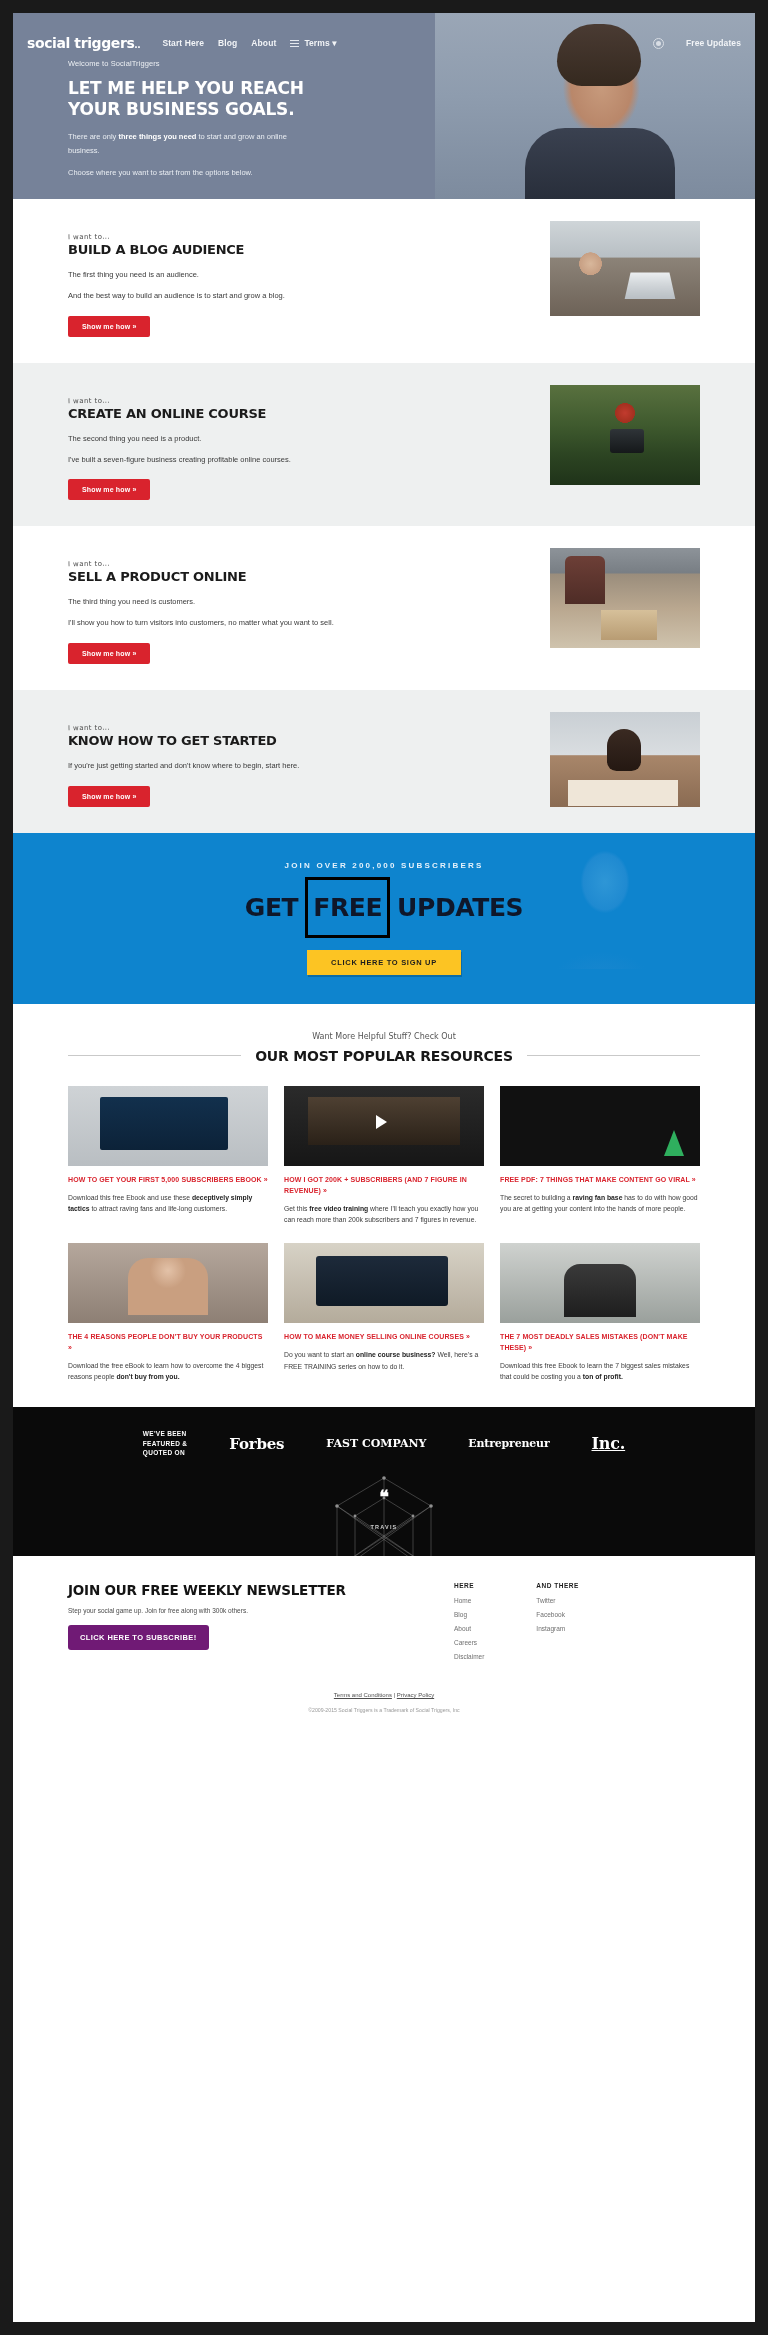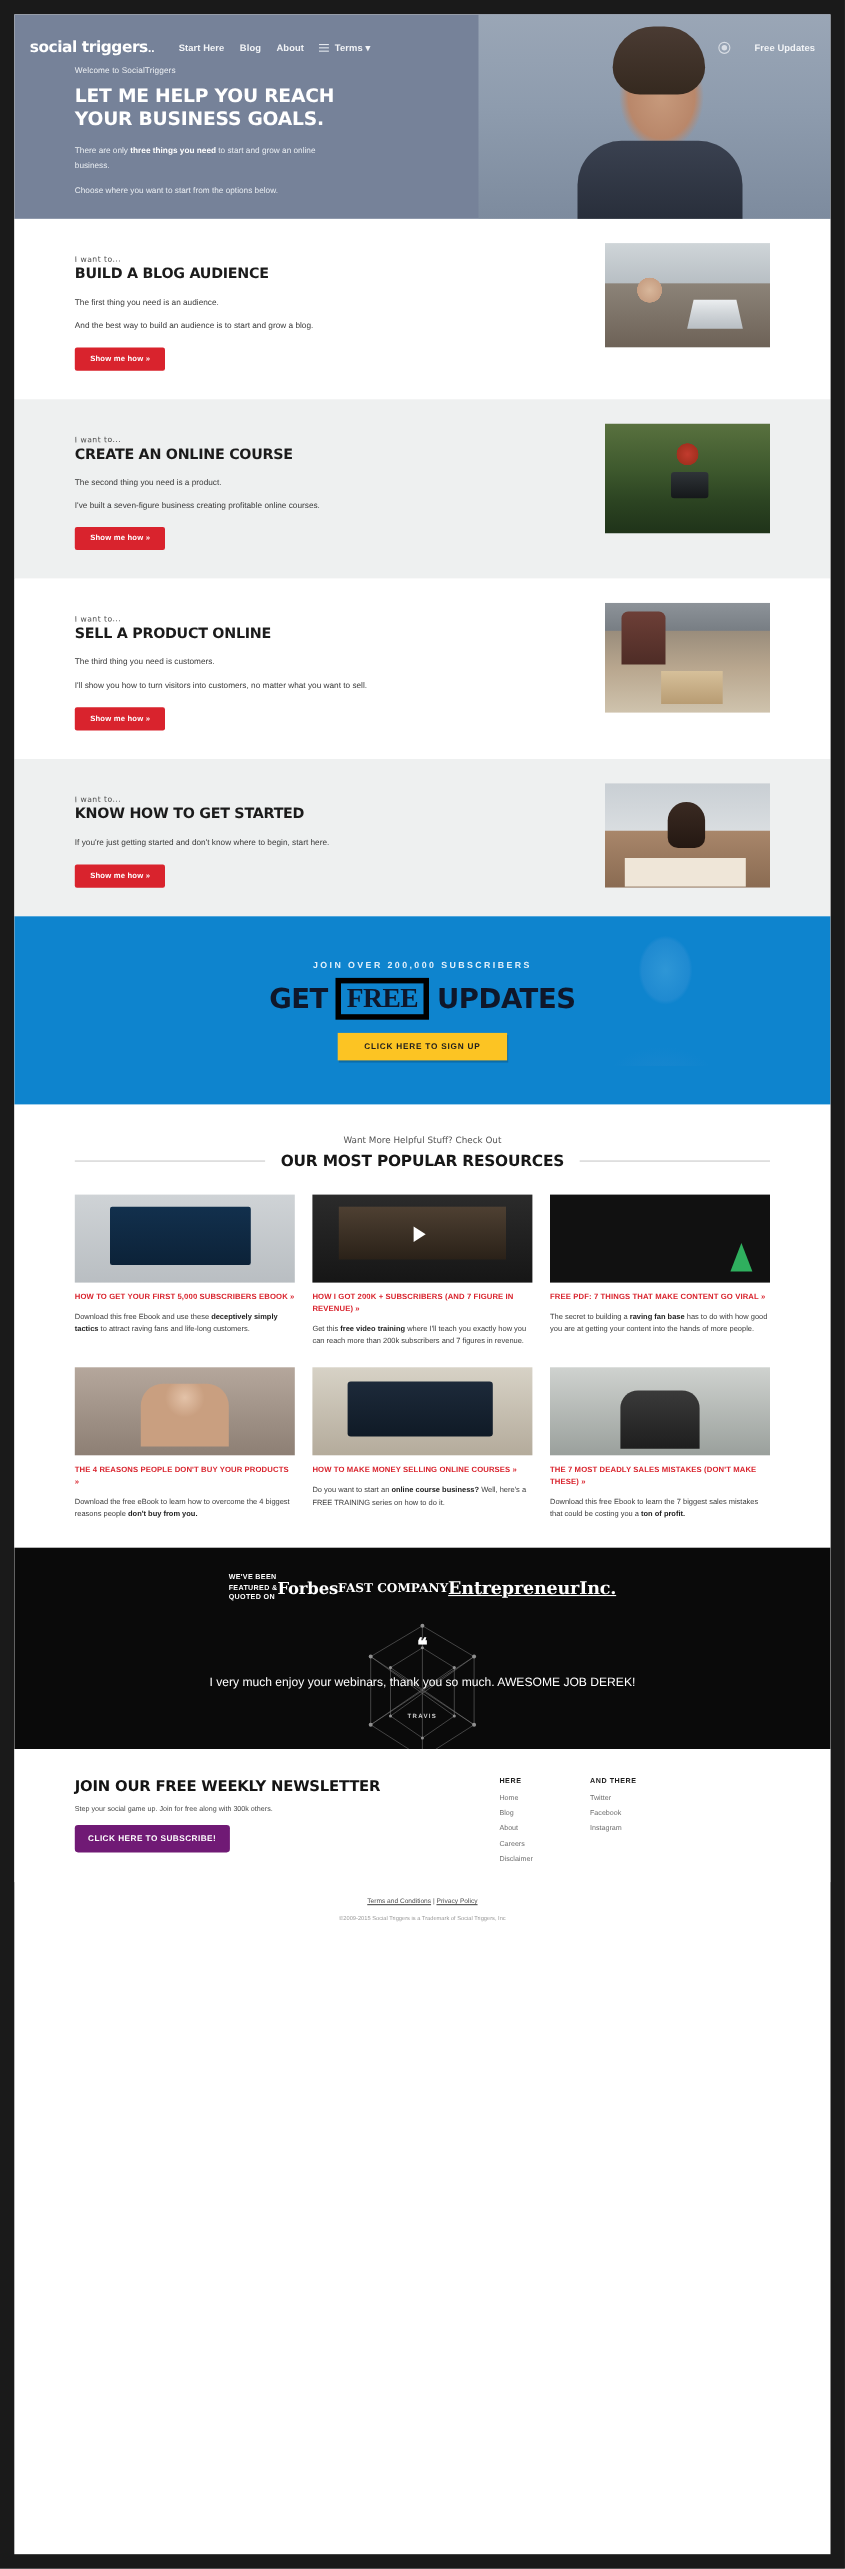--- a/index.html
+++ b/index.html
@@ -189,21 +189,21 @@
   .cta-kicker {
     color:#e4f1fb; font-size:8px; font-weight:bold; letter-spacing:2.2px;
     position:relative; z-index:2; margin-bottom: 7px;
   }
   .cta-head {
     position:relative; z-index:2; color:#0f172a;
     font-size: 25px; font-weight:bold; letter-spacing:-0.4px;
     display:flex; align-items:center; gap:7px;
     font-family:"DejaVu Sans", sans-serif;
   }
-  .cta-head .boxed { border:5px solid #000000; padding: 0 5px; font-family: Liberation Serif, serif; }
+  .cta-head .boxed { border:3px solid #000000; padding: 13px 5px; }
   .btn-yellow {
     position:relative; z-index:2; margin-top: 12px;
     background:#fcc423; color:#1d1d1d; border:none;
     font-size: 7.5px; font-weight:bold; letter-spacing:.7px;
     padding: 8px 24px; cursor:pointer; box-shadow: 1px 2px 0 rgba(0,0,0,.18);
     font-family:"Liberation Sans", sans-serif;
   }
 
   
   .resources { background:#ffffff; padding: 28px 55px 24px 55px; }
@@ -261,33 +261,33 @@
   .card-title {
     margin-top: 9px; color:#d9232d; font-size: 7px; font-weight:bold;
     line-height: 1.55; letter-spacing:.1px;
   }
   .card-body { margin-top: 6px; color:#3b3b3b; font-size: 6.8px; line-height: 1.68; }
   .card-body b { color:#1d1d1d; }
 
   
   .proof { background:#0a0a0a; padding: 22px 0 26px 0; position:relative; }
   .logos-row {
-    display:flex; align-items:center; justify-content:center; 
+    display:flex; align-items:center; justify-content:center; gap: 42px;
     padding: 0 55px 4px 55px;
   }
   .featured-on {
     color:#ffffff; font-size: 6.5px; font-weight:bold;
     line-height:1.5; letter-spacing:.3px; text-transform:uppercase;
   }
   .brand {
     color:#ffffff; font-weight:bold; letter-spacing:-0.2px;
   }
   .b-forbes { font-family:"DejaVu Serif", serif; font-size: 15px; }
   .b-fastco { font-family:"DejaVu Serif", serif; font-size: 11px; letter-spacing:0; }
-  .b-entre  { font-family:"DejaVu Serif", serif; font-size: 16px; text-decoration: underline; }
+  .b-entre  { font-family:"DejaVu Serif", serif; font-size: 11px; }
   .b-inc    { font-family:"DejaVu Serif", serif; font-size: 16px; text-decoration: underline; }
   .quote-wrap { position:relative; margin-top: 26px; text-align:center; padding: 0 70px; }
   .net {
     position:absolute; left:50%; top:-16px; transform:translateX(-50%);
     width: 150px; height: 140px; opacity:.55;
   }
   .quote-mark {
     position:relative; z-index:2; color:#ffffff;
     font-size: 18px; font-weight:bold; font-family:"DejaVu Serif", serif;
     line-height: 1;
@@ -520,21 +520,20 @@
             <circle cx="28" cy="34" r="1.8"></circle>
           <circle cx="75" cy="26" r="1.4"></circle>
             <circle cx="104" cy="44" r="1.4"></circle>
           <circle cx="104" cy="88" r="1.4"></circle>
             <circle cx="75" cy="108" r="1.4"></circle>
           <circle cx="46" cy="88" r="1.4"></circle>
             <circle cx="46" cy="44" r="1.4"></circle>
         </g>
       </svg>
       <div class="quote-mark">❝</div>
-      <div class="quote-text">I very much enjoy your webinars, thank you so much. AWESOME JOB DEREK!</div>
       <div class="quote-author">TRAVIS</div>
     </div>
   </div>
 
   <div class="footer">
     <div class="f-left">
       <div class="f-title">JOIN OUR FREE WEEKLY NEWSLETTER</div>
       <div class="f-sub">Step your social game up. Join for free along with 300k others.</div>
       <button class="btn-subscribe">CLICK HERE TO SUBSCRIBE!</button>
     </div>

